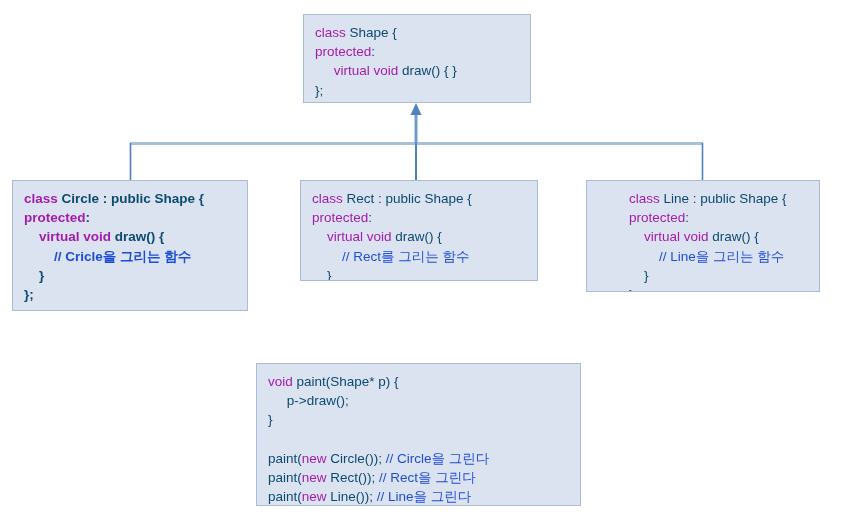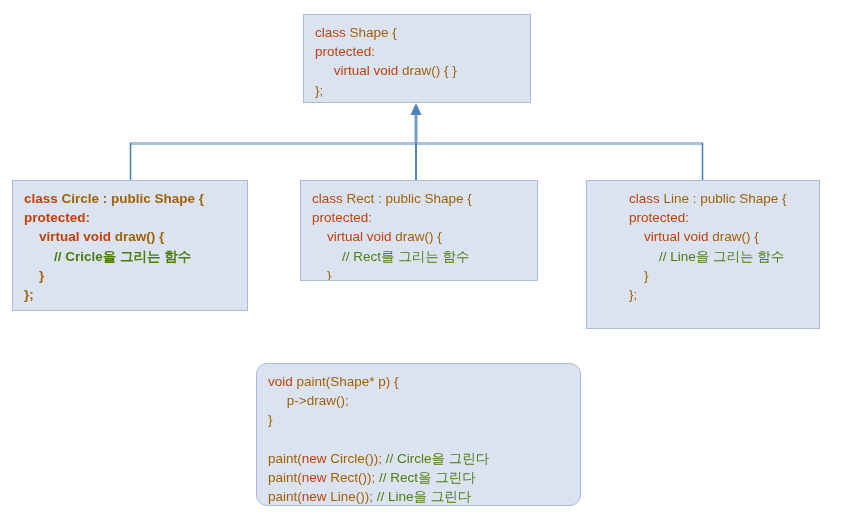--- a/index.html
+++ b/index.html
@@ -46,29 +46,29 @@
     white-space: pre;
     overflow: hidden;
   }
 
   .code-line {
     white-space: pre;
     min-height: 19.2px;
   }
 
   
-  .kw       { color: #c2410c; }   
-  .id       { color: #a16207; }   
-  .cm       { color: #4d7c0f; }   
+  .kw       { color: #a21caf; }   
+  .id       { color: #0c4a6e; }   
+  .cm       { color: #1d4ed8; }   
 
   .box-shape  { left: 303px; top: 14px;  width: 228px; height: 89px; }
   .box-circle { left: 12px;  top: 180px; width: 236px; height: 131px; font-weight: bold; }
   .box-rect   { left: 300px; top: 180px; width: 238px; height: 101px; }
-  .box-line   { left: 586px; top: 180px; width: 234px; height: 149px; padding-left: 42px; }
-  .box-paint  { left: 256px; top: 363px; width: 325px; height: 143px; border-radius: 11px; }
+  .box-line   { left: 586px; top: 180px; width: 234px; height: 112px; padding-left: 42px; }
+  .box-paint  { left: 256px; top: 363px; width: 325px; height: 143px; }
 </style>
 </head>
 <body>
 
 <div id="canvas">
 
   <svg id="connectors" viewBox="0 0 858 520" width="858" height="520">
 
     <line x1="130" y1="143.5" x2="703" y2="143.5" stroke="#a8bfdd" stroke-width="3"></line>
 

